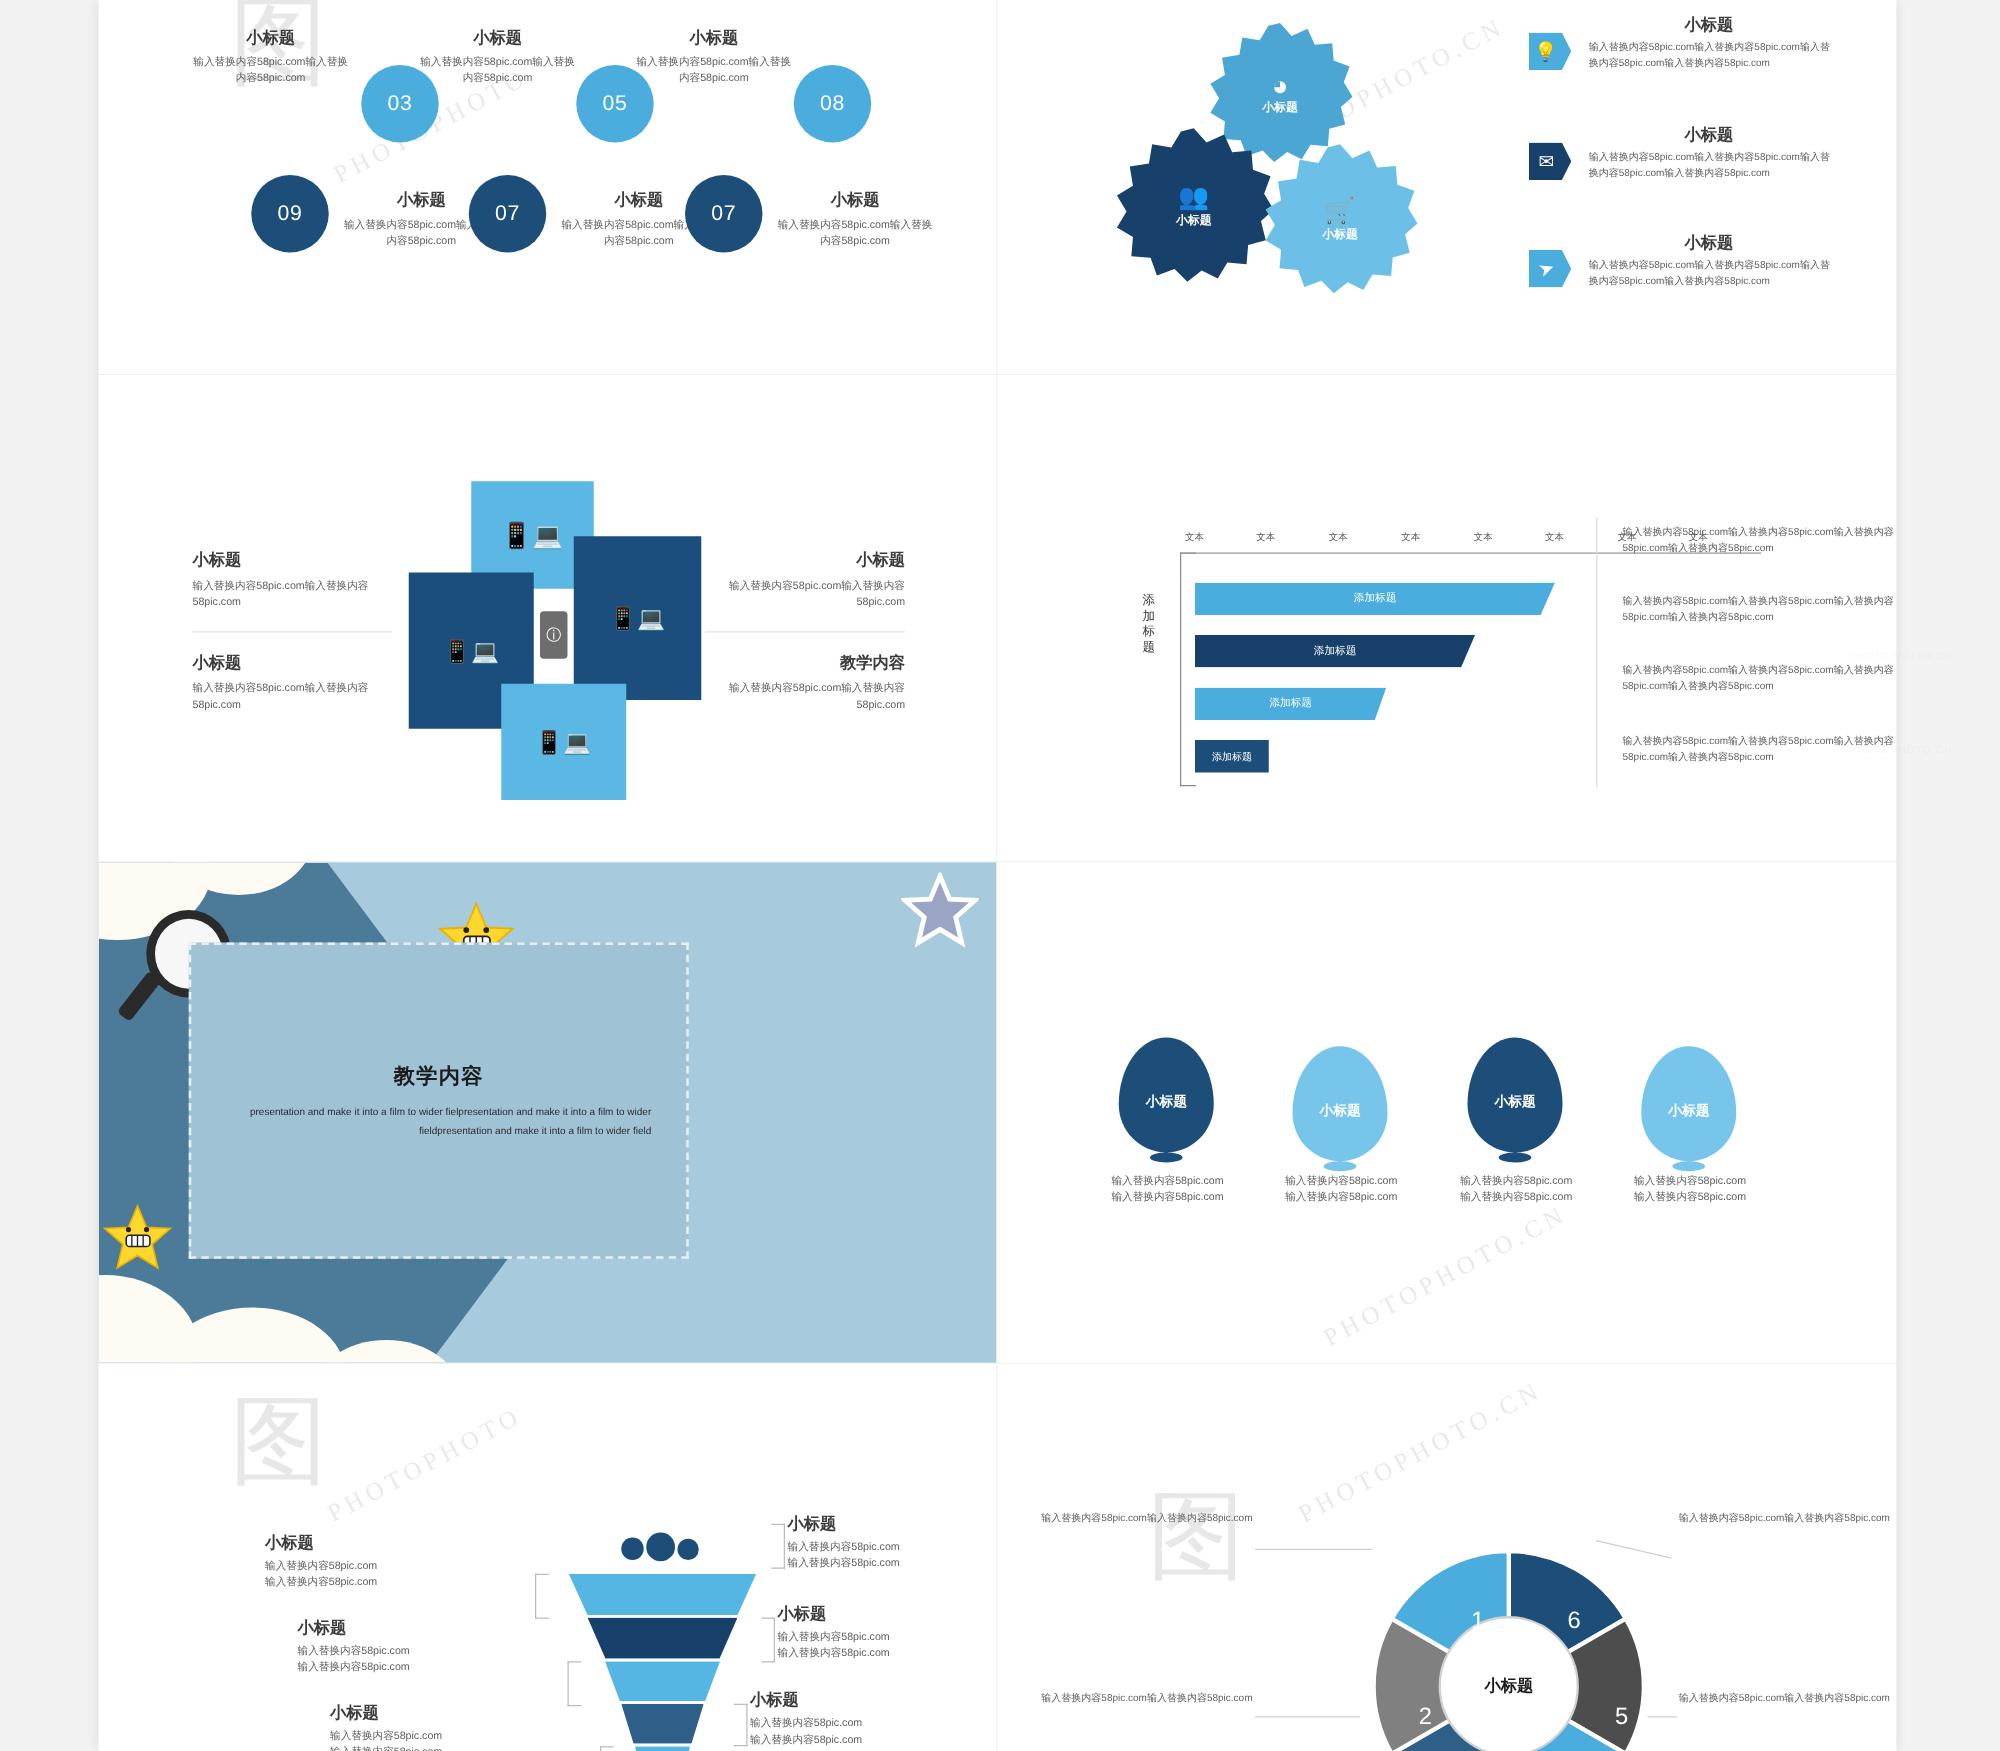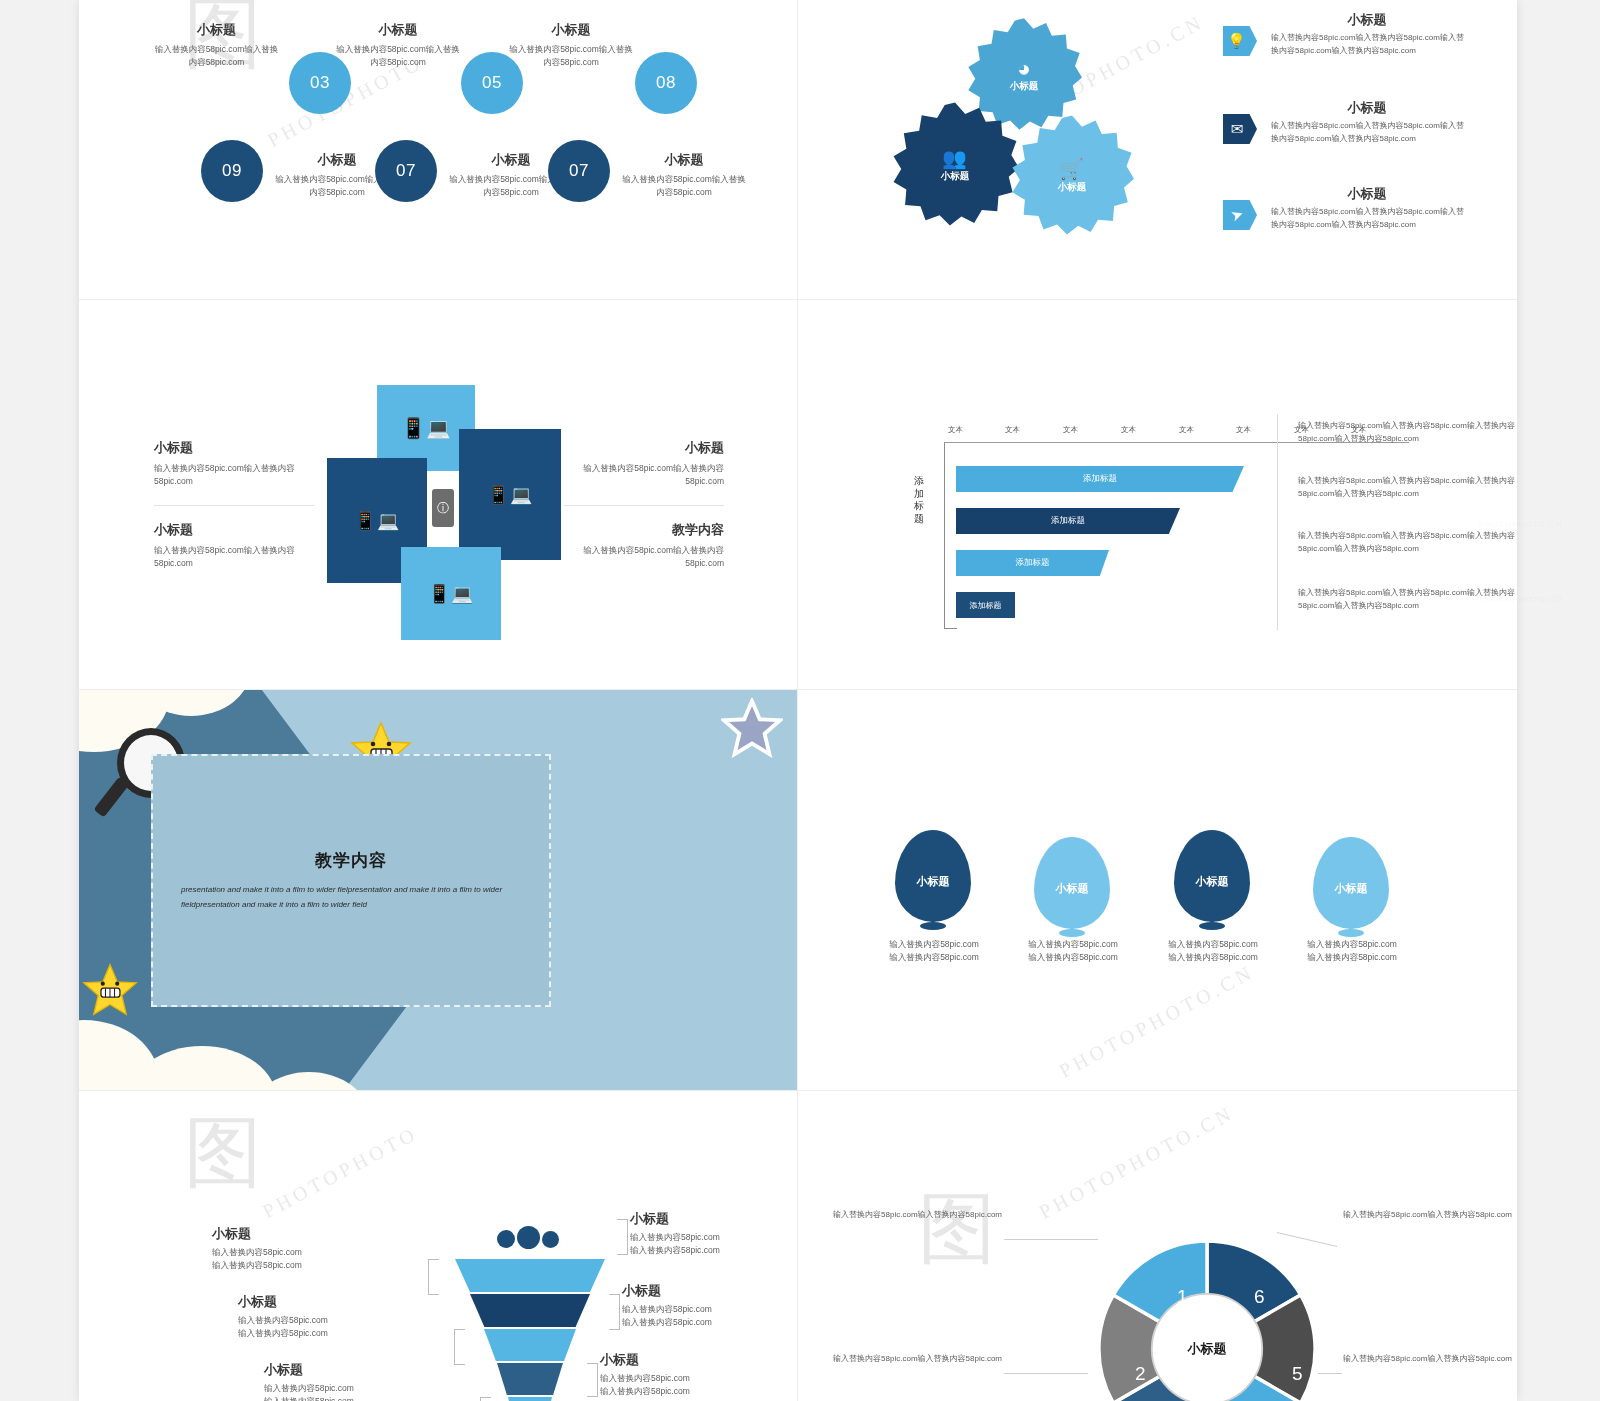--- a/index.html
+++ b/index.html
@@ -53,21 +53,21 @@
   .bar.dk{background:#17406b;}
   .bar.dk2{background:#1d4e79;}
 
   
   .cover{position:absolute;inset:0;background:#4c7b99;overflow:hidden;}
   .cover .arrow{position:absolute;right:-40px;top:-60px;width:620px;height:630px;background:#a8cadd;
        clip-path:polygon(0 0,100% 0,100% 100%,0 100%,38% 50%);box-shadow:-6px 0 0 #eef5f8;}
   .cover .framebox{position:absolute;left:72px;top:64px;width:396px;height:249px;background:#9fc3d5;
        border:2px dashed #e8f1f5;display:flex;flex-direction:column;align-items:center;justify-content:center;}
   .cover .ttl{font-size:17px;font-weight:bold;color:#1d1d1d;letter-spacing:1px;margin-bottom:10px;}
-  .cover .sub{font-size:8px;color:#2b2b2b;line-height:1.9;text-align:left;width:340px;font-style:italic;}
+  .cover .sub{font-size:8px;color:#2b2b2b;line-height:1.9;text-align:right;width:340px;}
   .cloud{position:absolute;background:#fdfbf2;border-radius:50%;}
   .star{position:absolute;}
 
   
   .pin{position:absolute;width:76px;height:100px;}
   .pin .head{position:absolute;left:0;top:0;width:76px;height:82px;border-radius:50% 50% 50% 50%/58% 58% 42% 42%;
       display:flex;align-items:center;justify-content:flex-start;padding-top:10px;justify-content:center;color:#fff;font-size:11px;font-weight:bold;}
   .pin .tip{position:absolute;left:24px;top:62px;width:28px;height:34px;
       clip-path:polygon(50% 100%,0 0,100% 0);}
   .pin .shadow{position:absolute;left:25px;top:92px;width:26px;height:8px;border-radius:50%;}

